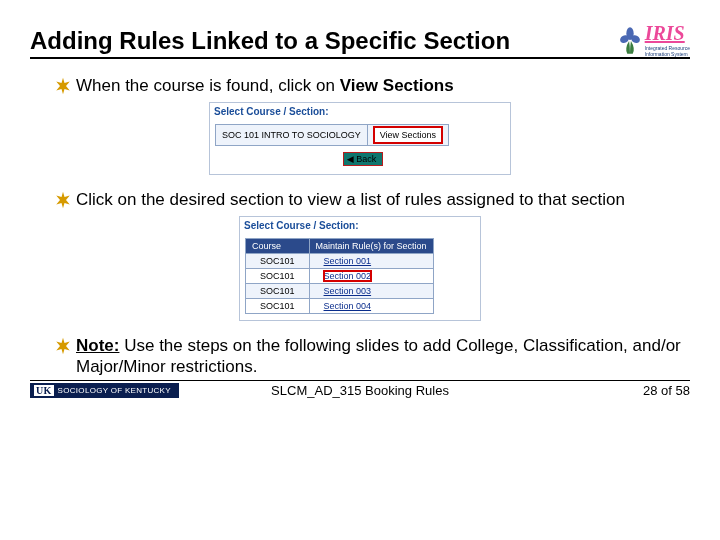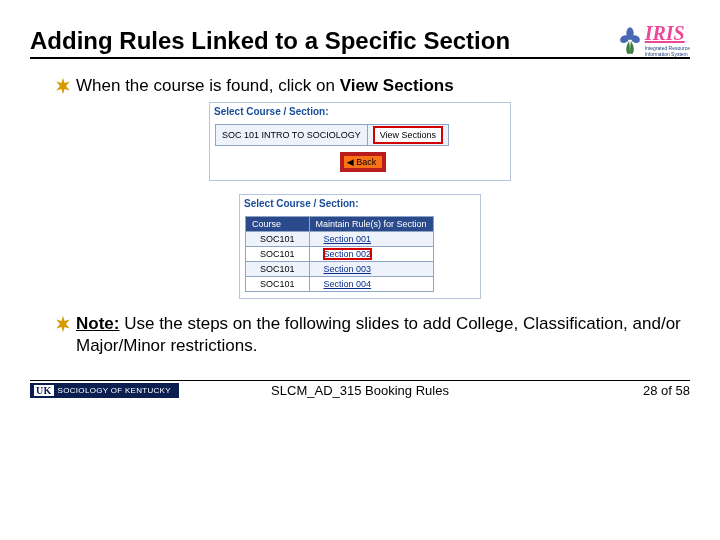--- a/index.html
+++ b/index.html
@@ -125,22 +125,22 @@
     background: #fff;
     color: #000;
   }
   .red-box {
     outline: 2px solid #d40000;
     outline-offset: -1px;
   }
   .back-btn {
     display: inline-block;
     margin: 6px 0 2px 6px;
-    background: #f97316;
-    border: 4px solid #b91c1c;
+    background: #0f766e;
+    border: 1px solid #b91c1c;
     padding: 1px 6px 1px 3px;
     font-size: 9px;
     color: #000;
   }
 
   
   table.grid2 {
     border-collapse: collapse;
     font-size: 9px;
   }
@@ -254,20 +254,26 @@
           </tr>
         </tbody>
           </table>
         <div style="text-align:center">
           <span class="back-btn">◀ <span>Back</span></span>
         </div>
       </div>
     </div>
   </div>
 
+  <div class="bullet-block">
+    <svg class="star" width="18" height="18" viewBox="0 0 24 24">
+      <polygon fill="#d69a00" points="12,1 14,8 21,6 16,12 21,18 14,16 12,23 10,16 3,18 8,12 3,6 10,8"></polygon>
+    </svg>
+    <div class="text">Click on the desired section to view a list of rules assigned to that section</div>
+  </div>
 
   <div class="shot-wrap" style="margin-top:-2px">
     <div class="shot" style="width:240px">
       <div class="shot-title">Select Course / Section:</div>
       <div class="shot-inner">
         <table class="grid2">
           <tbody>
               <tr>
             <th>Course</th>
             <th>Maintain Rule(s) for Section</th>

